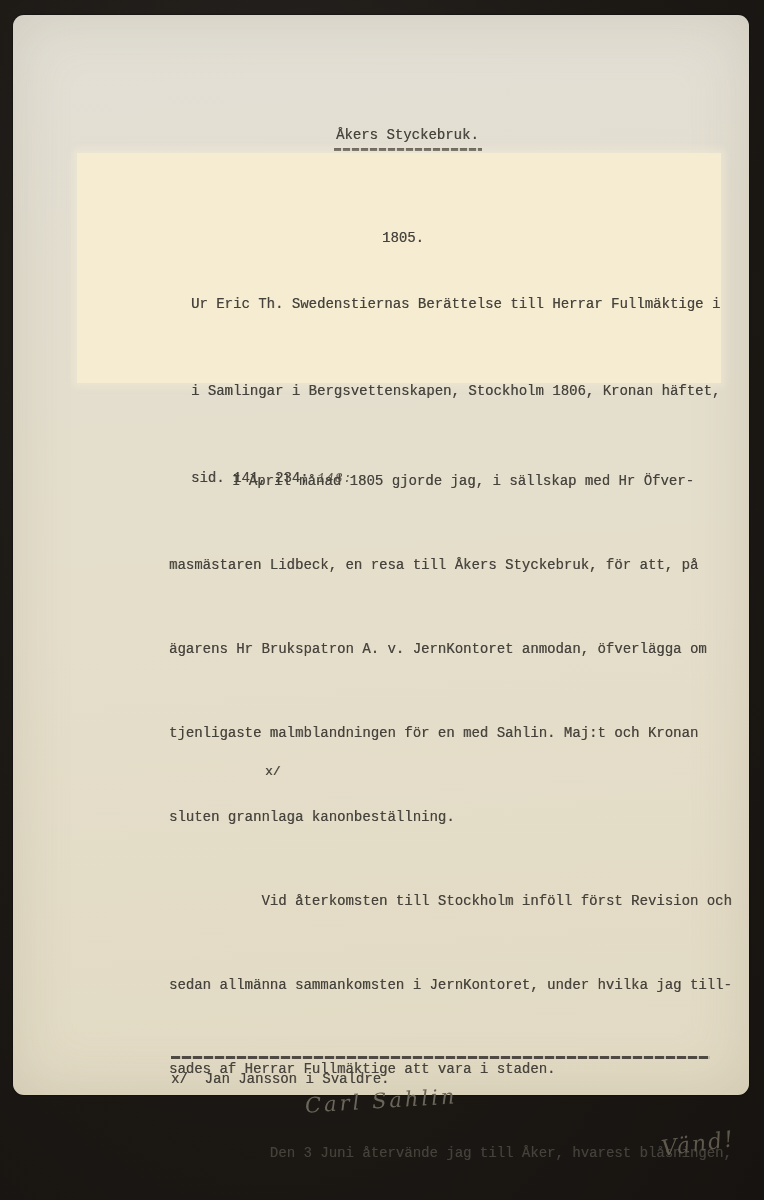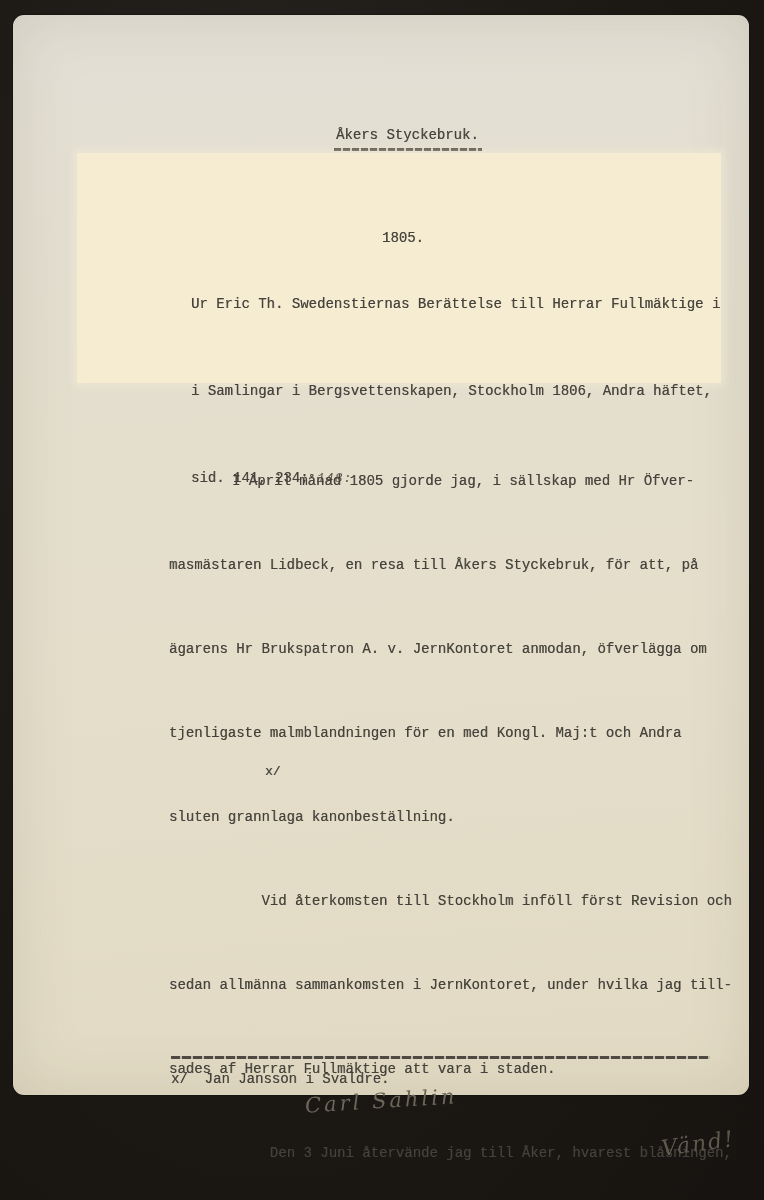--- a/index.html
+++ b/index.html
@@ -78,29 +78,29 @@
 
     <div class="typed doc-title">Åkers Styckebruk.</div>
     <div class="title-underline"></div>
 
     <div class="lightbox"></div>
 
     <div class="typed year" style="position: absolute; left: 369px; top: 167px;">1805.</div>
 
     <div class="typed intro">
       <div>Ur Eric Th. Swedenstiernas Berättelse till Herrar Fullmäktige i</div>
-      <div>i Samlingar i Bergsvettenskapen, Stockholm 1806, Andra häftet,</div>
+      <div>i Samlingar i Bergsvettenskapen, Stockholm 1806, Kronan häftet,</div>
       <div><span>sid. 141, 234; </span><span class="hw-inline">148:</span></div>
     </div>
 
     <div class="typed bodytext">
       <div class="in1">I April månad 1805 gjorde jag, i sällskap med Hr Öfver-</div>
       <div>masmästaren Lidbeck, en resa till Åkers Styckebruk, för att, på</div>
       <div>ägarens Hr Brukspatron A. v. JernKontoret anmodan, öfverlägga om</div>
-      <div>tjenligaste malmblandningen för en med Kongl. Maj:t och Andra</div>
+      <div>tjenligaste malmblandningen för en med Sahlin. Maj:t och Kronan</div>
       <div>sluten grannlaga kanonbeställning.</div>
       <div class="in2">Vid återkomsten till Stockholm inföll först Revision och</div>
       <div>sedan allmänna sammankomsten i JernKontoret, under hvilka jag till-</div>
       <div>sades af Herrar Fullmäktige att vara i staden.</div>
       <div class="in2">Den 3 Juni återvände jag till Åker, hvarest blåsningen,</div>
       
       
       
       
       

